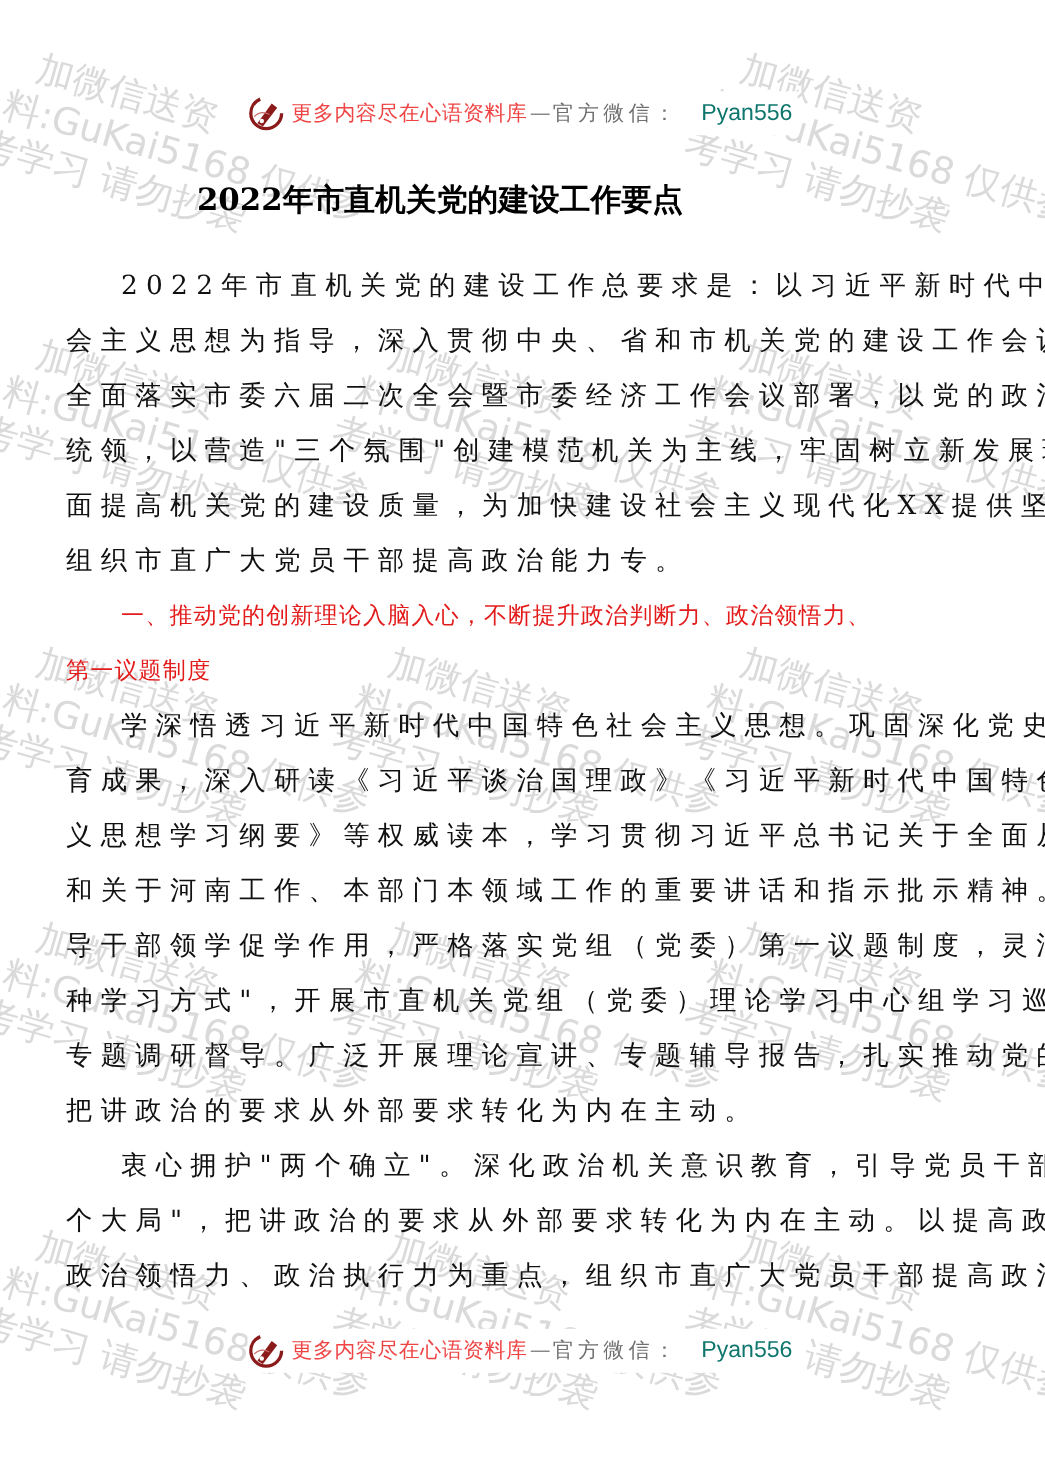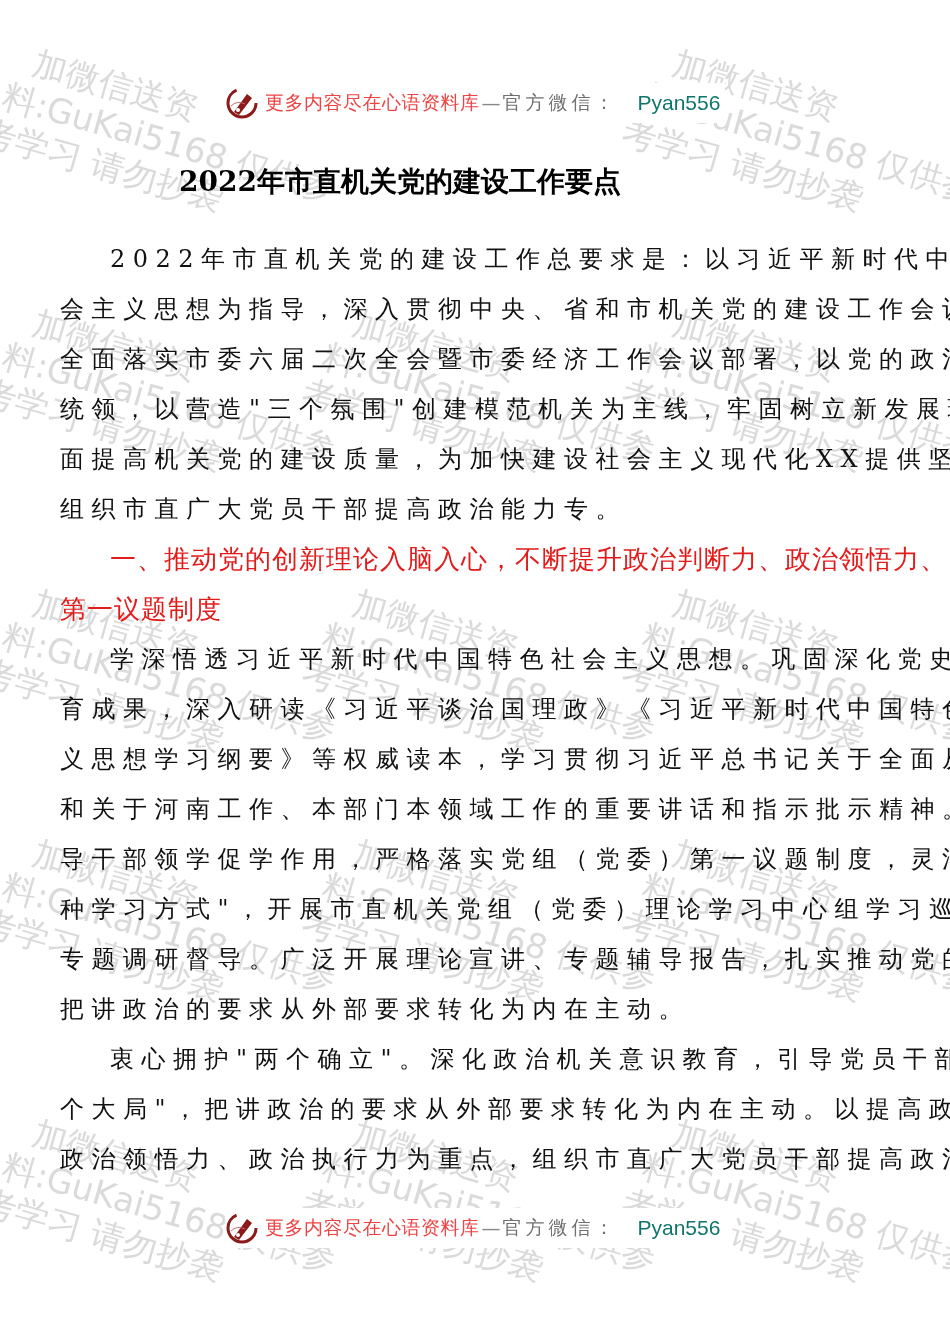--- a/index.html
+++ b/index.html
@@ -34,21 +34,21 @@
     font-family: "DejaVu Serif", serif; font-weight: bold; font-size: 28px; color: #000;
   }
 
   .content { position: absolute; left: 60px; top: 236px; width: 840px; z-index: 2; }
   .line {
     height: 50px; line-height: 46px; font-family: "DejaVu Serif", serif; font-size: 24px;
     color: #111; letter-spacing: 7.5px; white-space: nowrap;
   }
   .indent { padding-left: 50px; }
   .heading {
-    color: #e31b1b; font-family: "DejaVu Sans", sans-serif; font-size: 26px; letter-spacing: 1px;
+    color: #e31b1b; font-family: "DejaVu Sans", sans-serif; font-size: 21px; letter-spacing: 1px;
     height: 50px; line-height: 46px; white-space: nowrap;
   }
 </style>
 </head>
 <body>
 
 <div class="watermark-layer">
   <div class="wm" style="left:30px;top:40px;">
     <span class="l1">加微信送资</span>
     <span class="l2">料:GuKai5168  仅供参</span>

